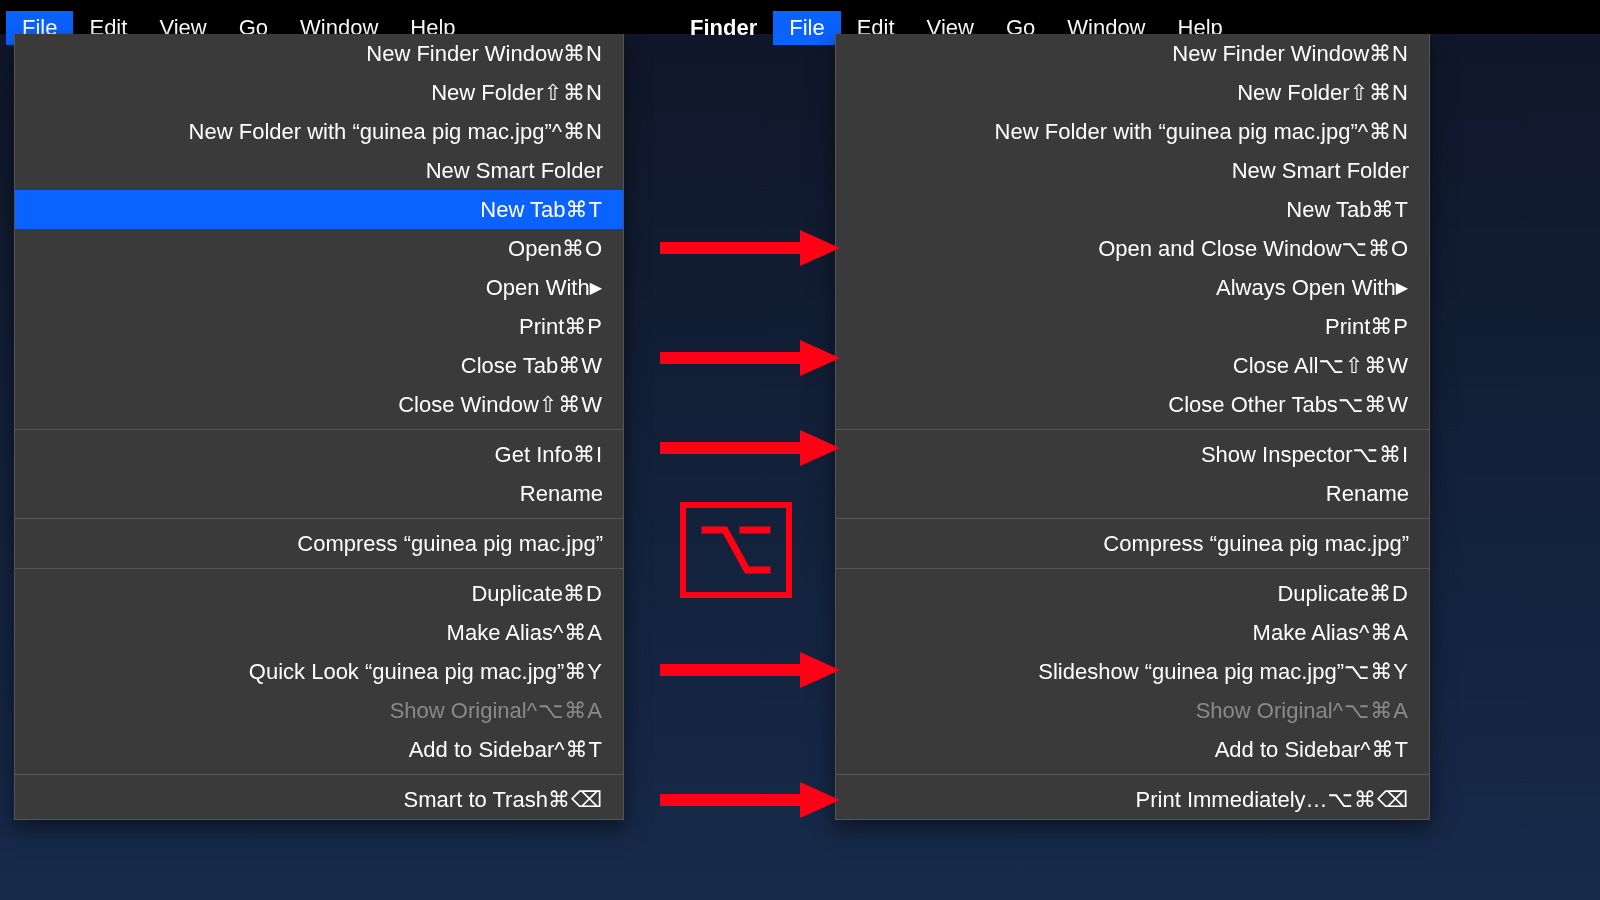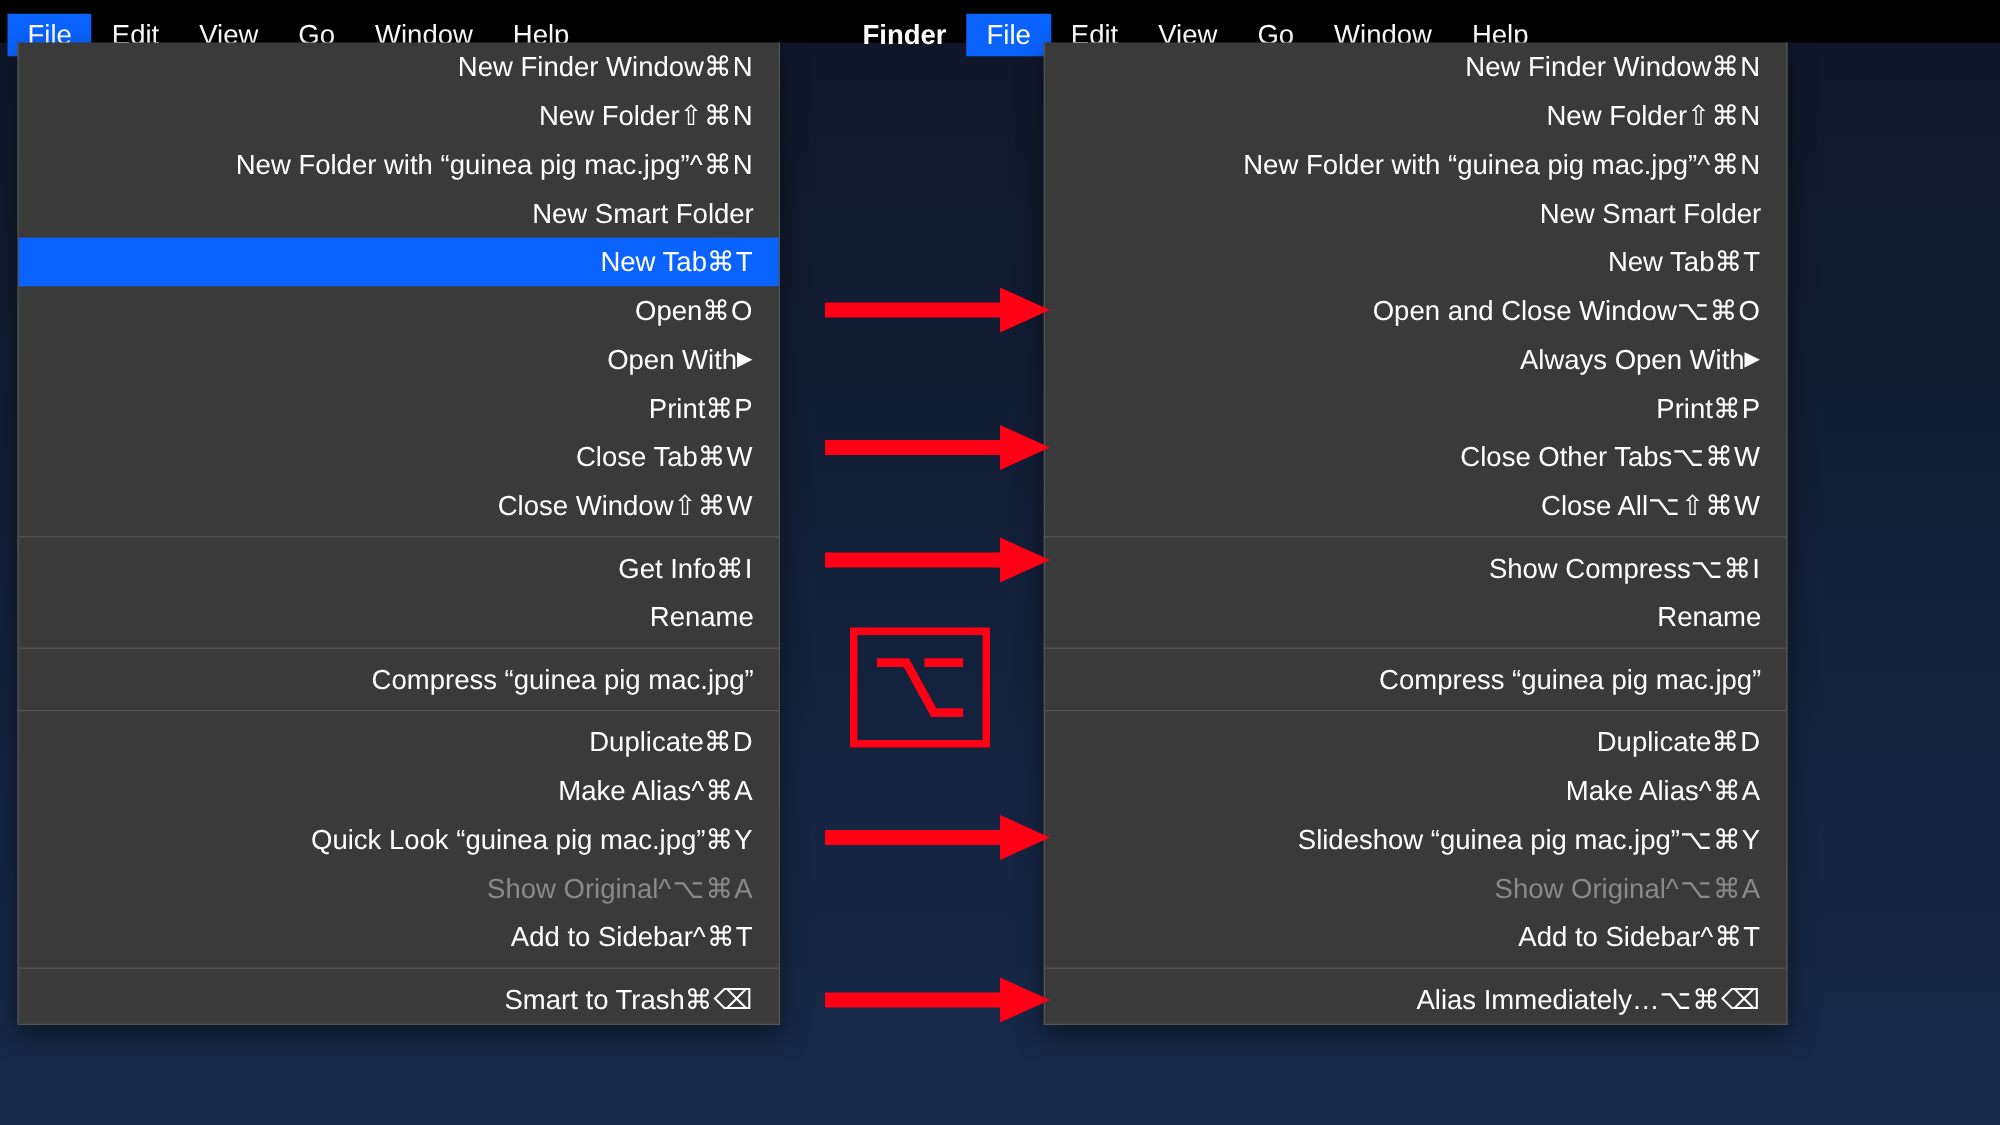--- a/index.html
+++ b/index.html
@@ -224,30 +224,30 @@
     </div>
     <div class="menu-row">
       <span>Always Open With</span>
       <span class="shortcut submenu-arrow">▶</span>
     </div>
     <div class="menu-row">
       <span>Print</span>
       <span class="shortcut">⌘P</span>
     </div>
     <div class="menu-row">
+      <span>Close All</span>
+      <span class="shortcut">⌥⇧⌘W</span>
+    </div>
+    <div class="menu-row">
       <span>Close Other Tabs</span>
       <span class="shortcut">⌥⌘W</span>
     </div>
-    <div class="menu-row">
-      <span>Close All</span>
-      <span class="shortcut">⌥⇧⌘W</span>
-    </div>
-    <div class="menu-sep"></div>
-    <div class="menu-row">
-      <span>Show Compress</span>
+    <div class="menu-sep"></div>
+    <div class="menu-row">
+      <span>Show Inspector</span>
       <span class="shortcut">⌥⌘I</span>
     </div>
     <div class="menu-row">
       <span>Rename</span>
       <span class="shortcut"></span>
     </div>
     <div class="menu-sep"></div>
     <div class="menu-row">
       <span>Compress “guinea pig mac.jpg”</span>
       <span class="shortcut"></span>
@@ -268,21 +268,21 @@
     <div class="menu-row disabled">
       <span>Show Original</span>
       <span class="shortcut">^⌥⌘A</span>
     </div>
     <div class="menu-row">
       <span>Add to Sidebar</span>
       <span class="shortcut">^⌘T</span>
     </div>
     <div class="menu-sep"></div>
     <div class="menu-row">
-      <span>Alias Immediately…</span>
+      <span>Print Immediately…</span>
       <span class="shortcut">⌥⌘⌫</span>
     </div>
   </div>
 
 <div class="arrow" style="left:660px; top:230px;">
   <svg viewBox="0 0 180 36">
       <defs></defs>
       <rect x="0" y="12" width="140" height="12" fill="#ff0015"></rect>
       <polygon points="140,0 180,18 140,36" fill="#ff0015"></polygon>
     </svg>

